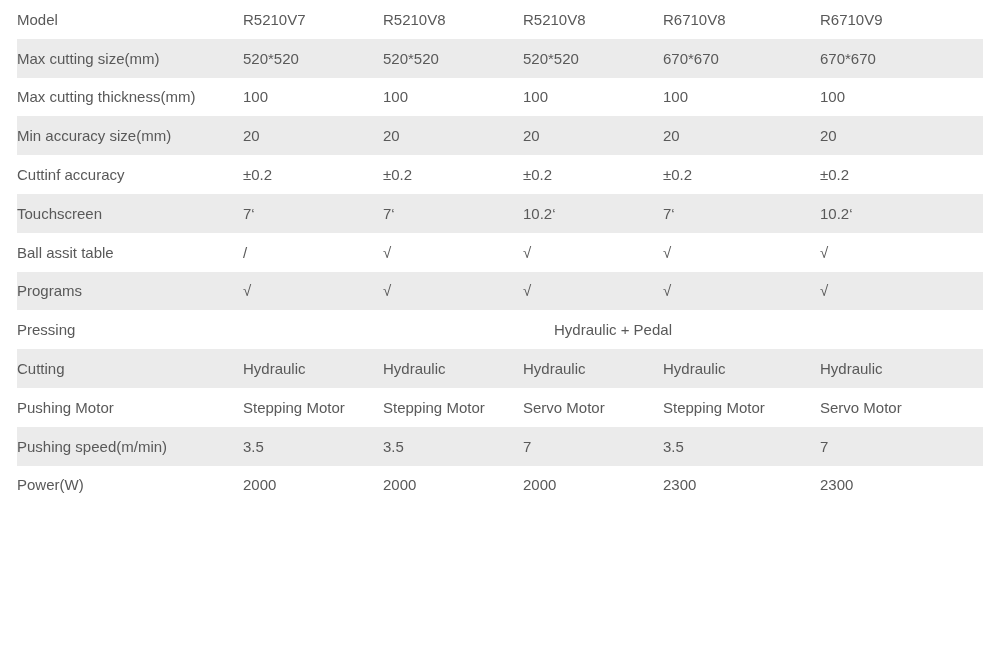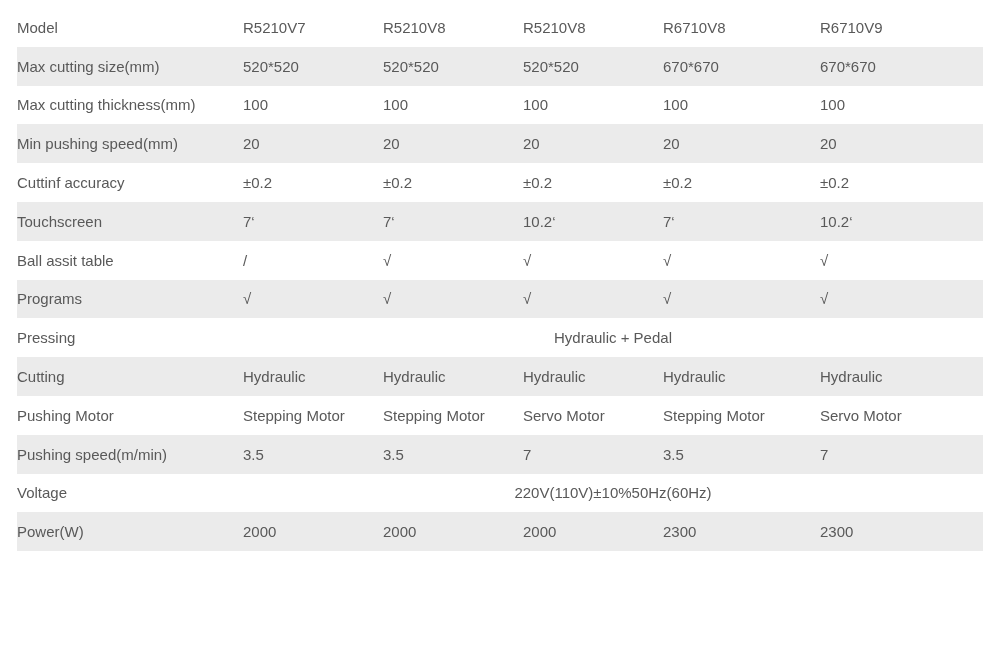--- a/index.html
+++ b/index.html
@@ -6,21 +6,21 @@
     margin: 0;
     padding: 0;
     background: #ffffff;
     width: 1000px;
     height: 660px;
     overflow: hidden;
     font-family: "Liberation Sans", sans-serif;
   }
   .spec-table-wrap {
     padding-left: 17px;
-    padding-top: 8px;
+    padding-top: 0;
   }
   table.spec-table {
     border-collapse: collapse;
     table-layout: fixed;
     width: 966px;
   }
   table.spec-table td {
     height: 38.8px;
     vertical-align: middle;
     font-size: 15px;
@@ -83,21 +83,21 @@
         </tr>
         <tr>
           <td class="row-label">Max cutting thickness(mm)</td>
           <td class="cell-value">100</td>
           <td class="cell-value">100</td>
           <td class="cell-value">100</td>
           <td class="cell-value">100</td>
           <td class="cell-value">100</td>
         </tr>
         <tr>
-          <td class="row-label">Min pushing speed(mm)</td>
+          <td class="row-label">Min accuracy size(mm)</td>
           <td class="cell-value">20</td>
           <td class="cell-value">20</td>
           <td class="cell-value">20</td>
           <td class="cell-value">20</td>
           <td class="cell-value">20</td>
         </tr>
         <tr>
           <td class="row-label">Cuttinf accuracy</td>
           <td class="cell-value">±0.2</td>
           <td class="cell-value">±0.2</td>
@@ -151,24 +151,20 @@
         </tr>
         <tr>
           <td class="row-label">Pushing speed(m/min)</td>
           <td class="cell-value">3.5</td>
           <td class="cell-value">3.5</td>
           <td class="cell-value">7</td>
           <td class="cell-value">3.5</td>
           <td class="cell-value">7</td>
         </tr>
         <tr>
-          <td class="row-label">Voltage</td>
-          <td class="cell-merged" colspan="5">220V(110V)±10%50Hz(60Hz)</td>
-        </tr>
-        <tr>
           <td class="row-label">Power(W)</td>
           <td class="cell-value">2000</td>
           <td class="cell-value">2000</td>
           <td class="cell-value">2000</td>
           <td class="cell-value">2300</td>
           <td class="cell-value">2300</td>
         </tr>
       </tbody>
   </table>
 </div>

